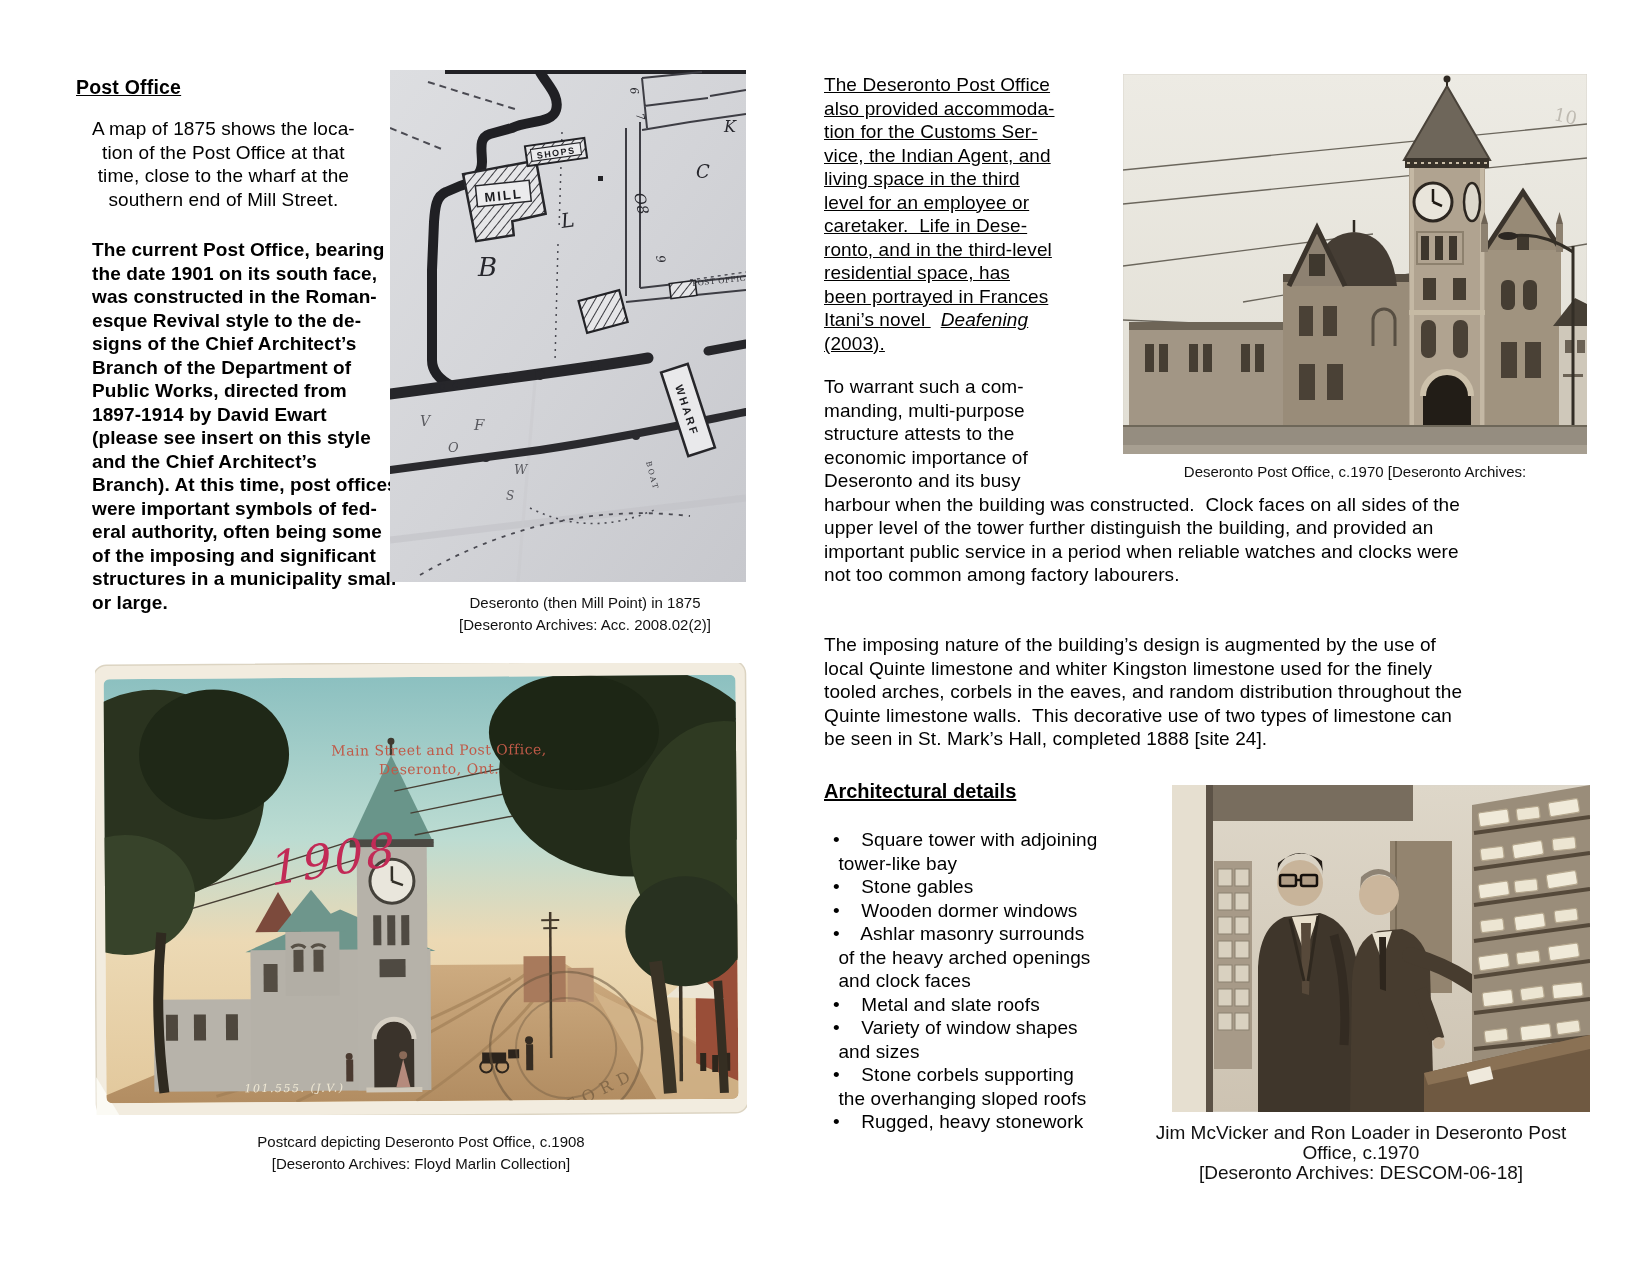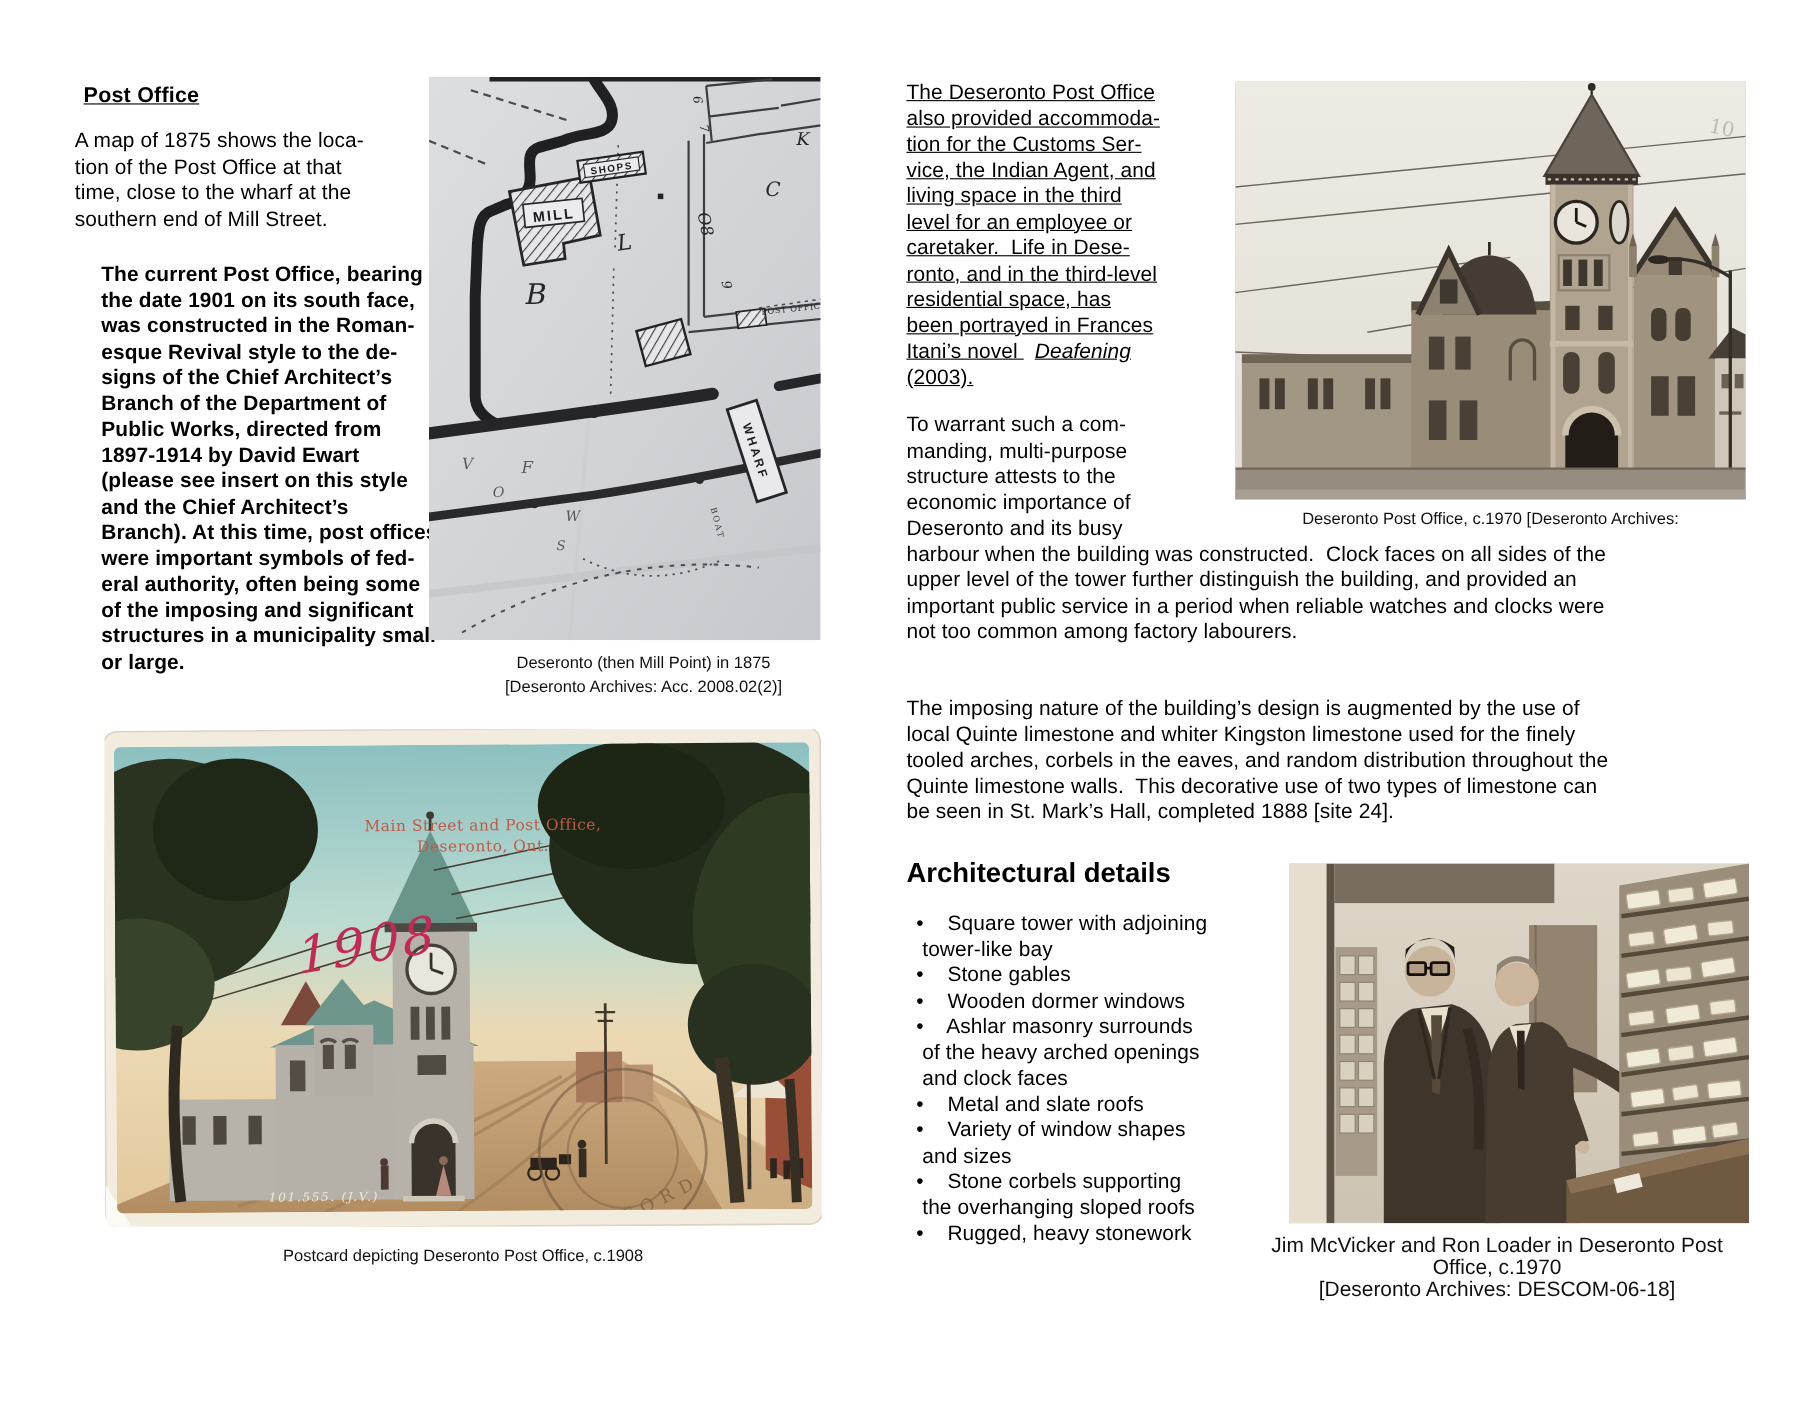--- a/index.html
+++ b/index.html
@@ -3,31 +3,31 @@
 <meta charset="utf-8">
 <style>
   html,body{margin:0;padding:0;}
   body{
     width:1650px;height:1275px;background:#ffffff;position:relative;overflow:hidden;
     font-family:"Liberation Sans",sans-serif;color:#000;
   }
   .abs{position:absolute;}
   .txt{white-space:pre;font-size:19px;line-height:23.5px;letter-spacing:0.1px;}
   .h1{font-size:19.5px;font-weight:bold;text-decoration:underline;letter-spacing:0.2px;}
-  .h2{font-size:25px;font-weight:bold;}
+  .h2{font-size:20px;font-weight:bold;text-decoration:underline;}
   .cap{font-size:15px;line-height:21.5px;text-align:center;color:#111;}
   .cap3{font-size:19px;line-height:20px;text-align:center;color:#111;}
   svg{display:block;}
   i{font-style:italic;margin-left:10px;}
 </style>
 </head>
 <body>
 
 <div class="abs h1" style="left:76px;top:76px;">Post Office</div>
-<div class="abs txt" style="left:68px;top:117px;">A map of 1875 shows the loca-
+<div class="abs txt" style="left:92px;top:117px;text-align:center;">A map of 1875 shows the loca-
 tion of the Post Office at that
 time, close to the wharf at the
 southern end of Mill Street.</div>
 <div class="abs txt" style="left:92px;top:238px;font-weight:bold;">The current Post Office, bearing
 the date 1901 on its south face,
 was constructed in the Roman-
 esque Revival style to the de-
 signs of the Chief Architect’s
 Branch of the Department of
 Public Works, directed from
@@ -262,20 +262,21 @@
 
         <text x="262" y="208" text-anchor="middle" font-family="DejaVu Serif,serif" font-style="italic" font-size="46" letter-spacing="3" transform="rotate(-9 262 208) skewX(-6)" fill="#c22a56">1908</text>
 
         <text x="148" y="428" font-family="DejaVu Serif,serif" font-style="italic" font-size="11" letter-spacing="1.5" fill="#efe8d4">101.555. (J.V.)</text>
       </g>
     </g>
   </svg>
 </div>
 <div class="abs cap" style="left:95px;top:1131px;width:652px;">
   <div>Postcard depicting Deseronto Post Office, c.1908</div>
+  <div>[Deseronto Archives: Floyd Marlin Collection]</div>
 </div>
 
 <div class="abs txt" style="left:824px;top:73px;text-decoration:underline;"><span>The Deseronto Post Office
 also provided accommoda-
 tion for the Customs Ser-
 vice, the Indian Agent, and
 living space in the third
 level for an employee or
 caretaker.  Life in Dese-
 ronto, and in the third-level

